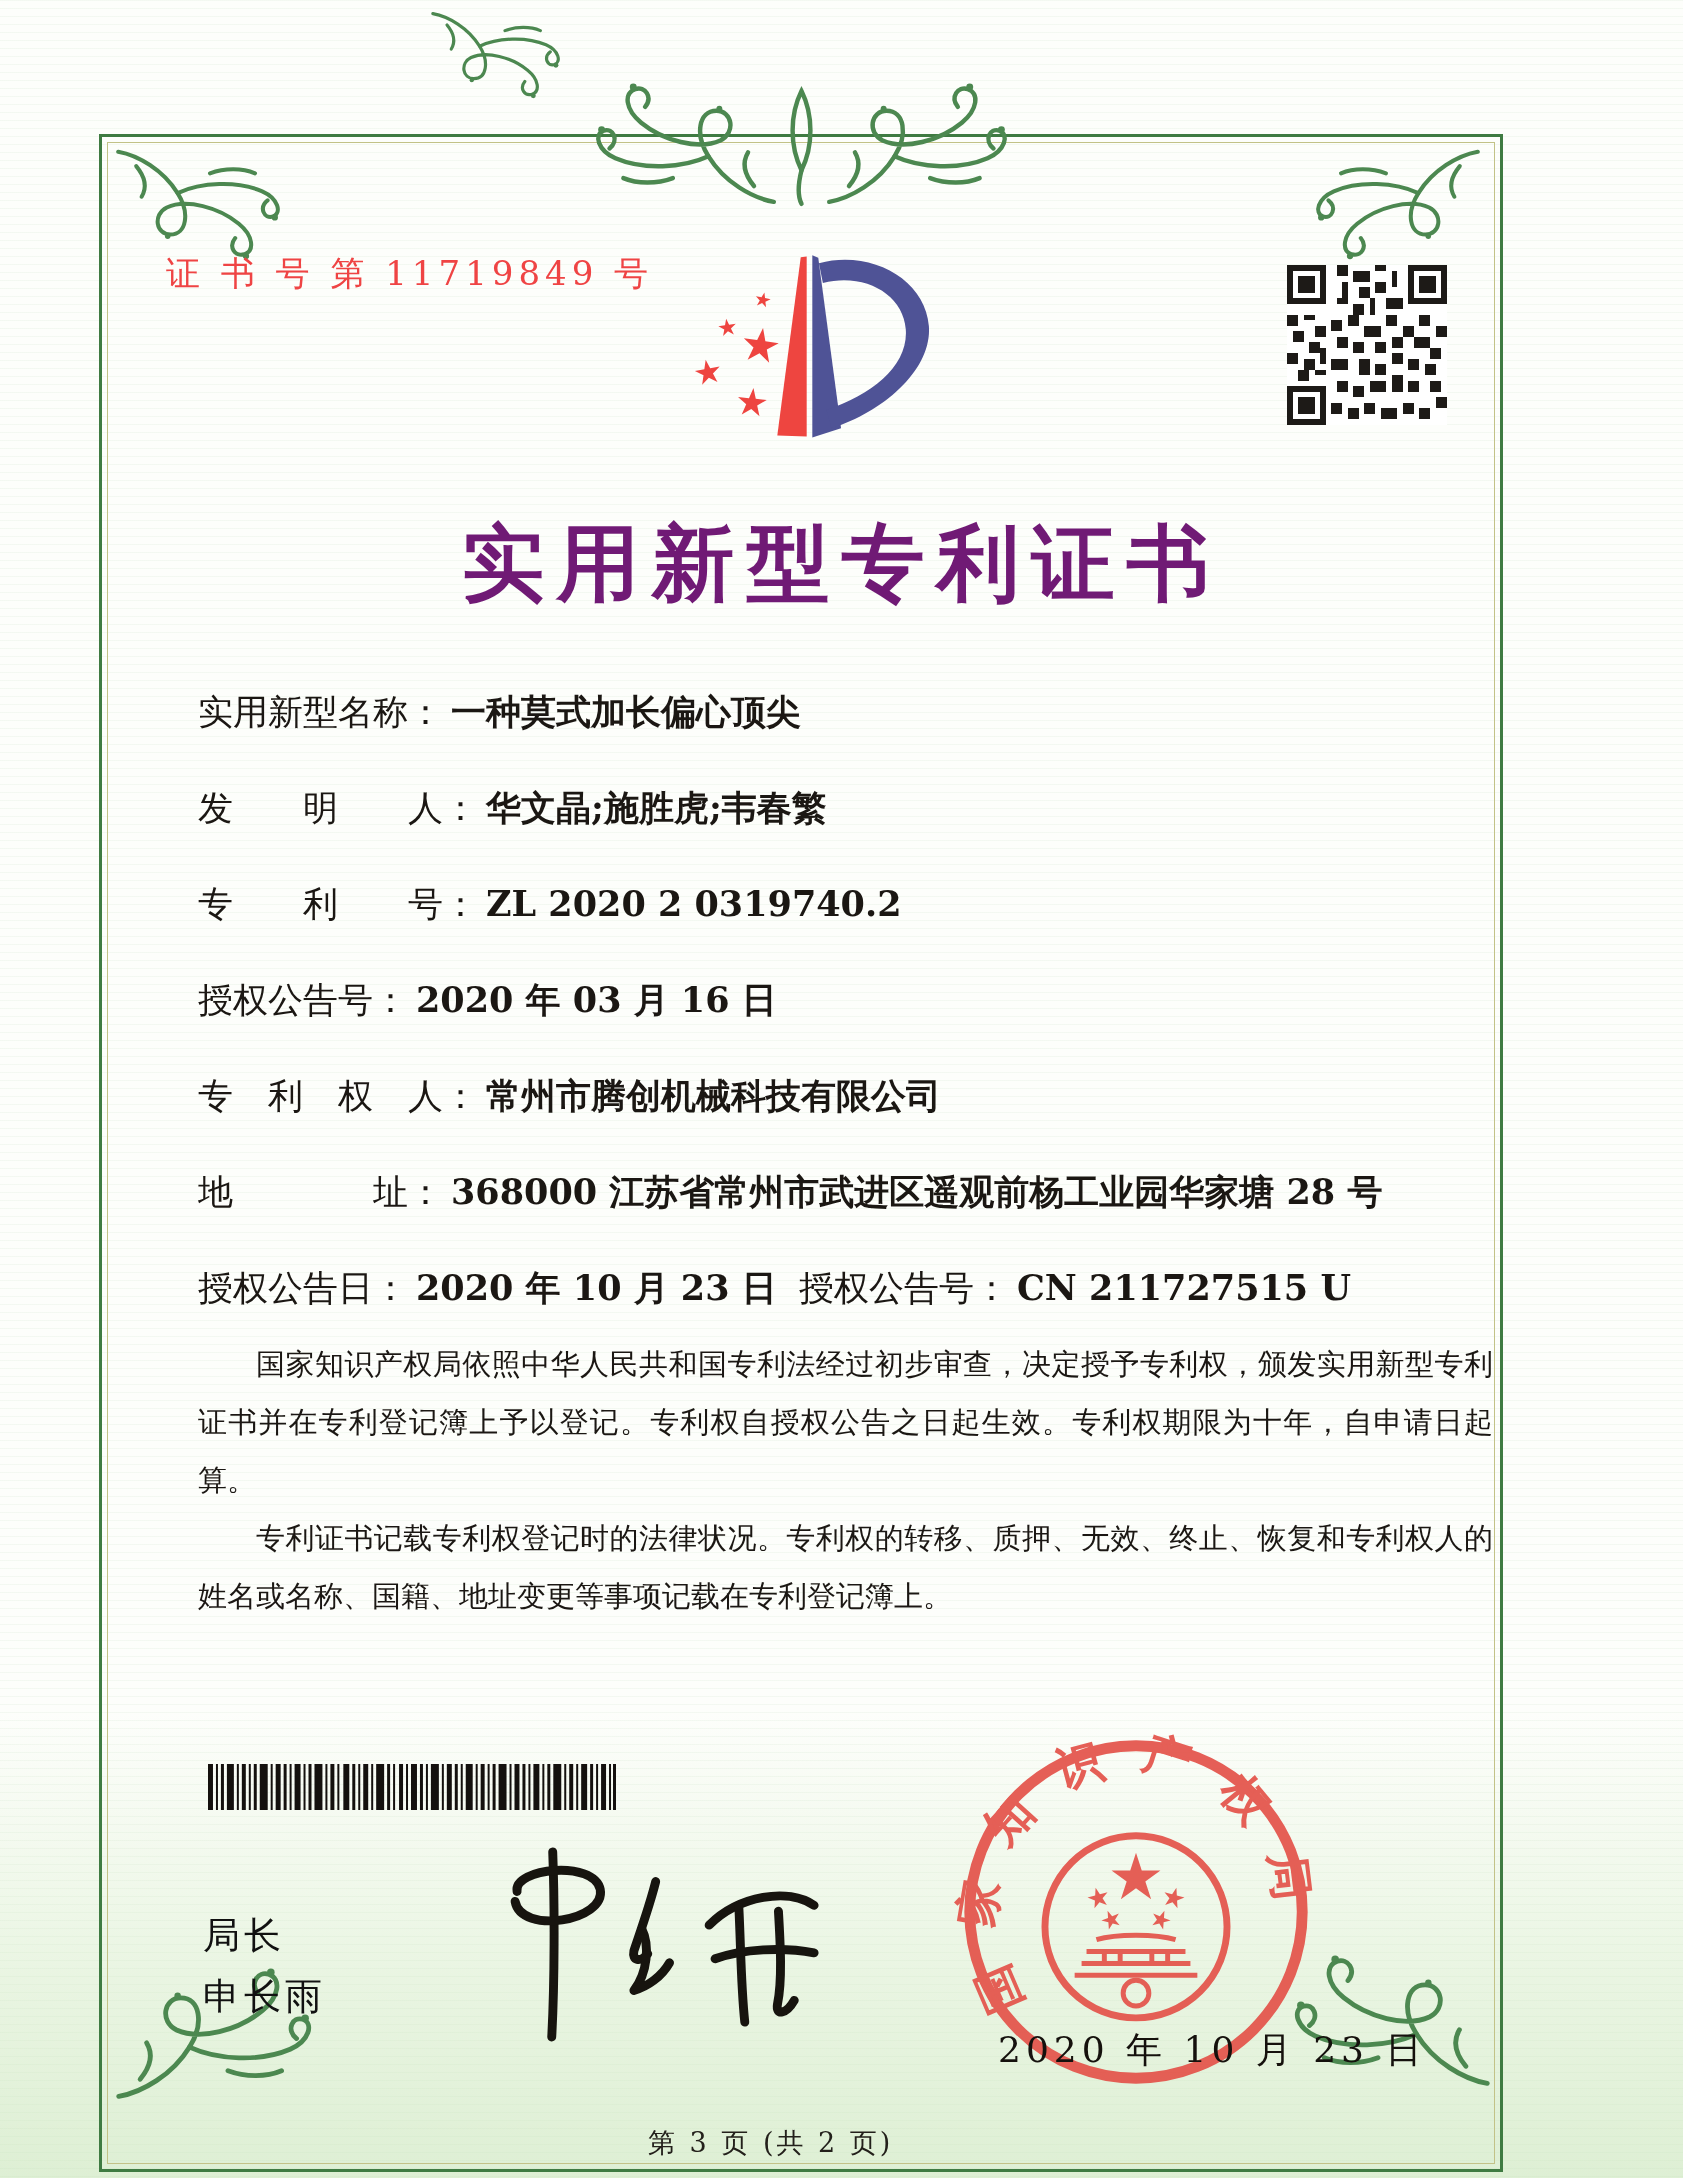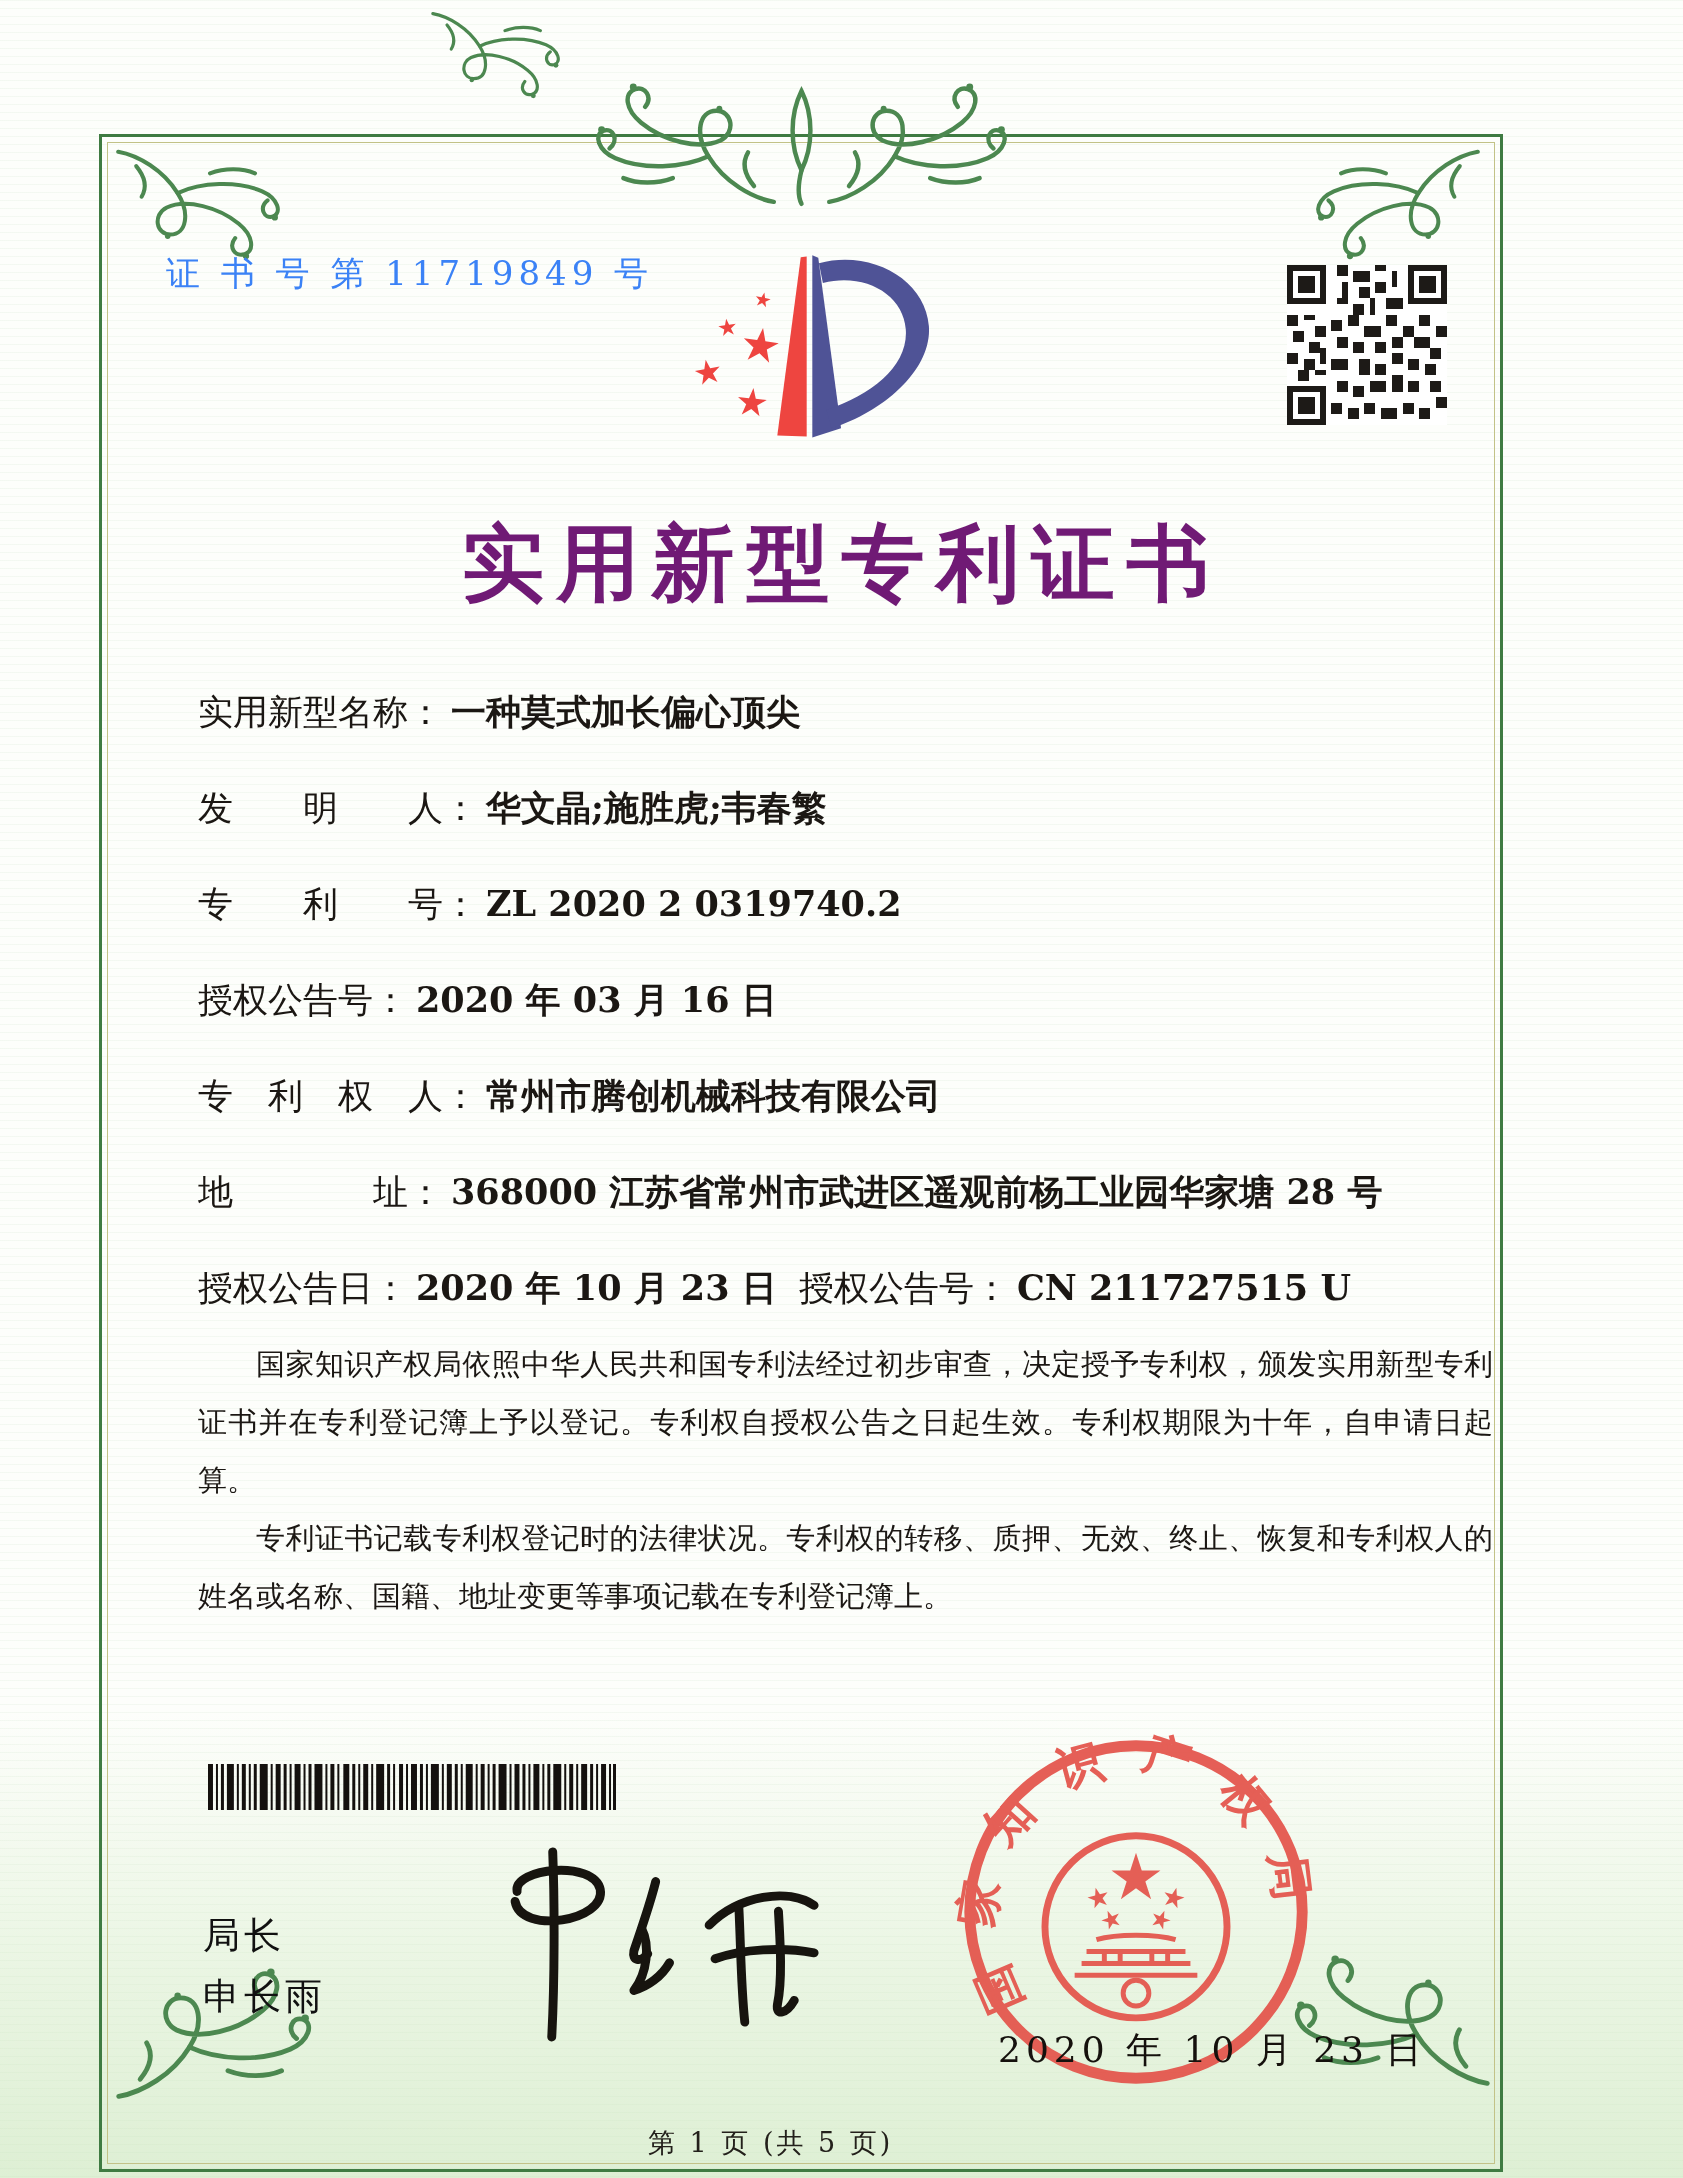--- a/index.html
+++ b/index.html
@@ -10,21 +10,21 @@
   }
   
   .texture{position:absolute; inset:0; pointer-events:none;
     background:repeating-linear-gradient(180deg, rgba(145,195,145,0.09) 0 1px, transparent 1px 8px);}
   .bottom-tint{position:absolute; left:0; right:0; bottom:0; height:465px; pointer-events:none;
     background:linear-gradient(180deg, rgba(205,232,190,0) 0%, rgba(205,232,190,0.40) 55%, rgba(196,227,180,0.55) 100%);}
   
   .frame{position:absolute; left:99px; top:134px; width:1398px; height:2032px;
     border:3px solid #3f7b42; outline:1px solid #c2c287; outline-offset:-9px;}
   .orn{position:absolute; pointer-events:none;}
-  .cert-no{position:absolute; left:166px; top:251px; font-size:34px; letter-spacing:5px; color:#3b82f6;}
+  .cert-no{position:absolute; left:166px; top:251px; font-size:34px; letter-spacing:5px; color:#ef4444;}
   .logo{position:absolute; left:634px; top:230px; width:317px; height:238px;}
   .qr{position:absolute; left:1287px; top:265px; width:160px; height:160px;}
   .title{position:absolute; left:0; right:0; top:493px; margin:16px; text-align:center;
     font-size:83px; font-weight:700; letter-spacing:12px; color:#701a75;}
   .field{position:absolute; left:198px; right:178px; font-size:35px; line-height:46px; white-space:nowrap;}
   .fvalue{margin-left:8px;font-weight:bold;}
   .grant-no-pair{position:absolute; left:601px; top:0;}
   .body-text{position:absolute; left:198px; top:1335px; width:1295px;
     font-size:29px; line-height:58px; text-align:justify;}
   .body-text p{margin:0; text-indent:2em;}
@@ -200,16 +200,16 @@
         <path d="M135,242 L245,242"></path>
         <path d="M128,254 L252,254"></path>
         <path d="M158,230 L158,242 M174,230 L174,242 M206,230 L206,242 M222,230 L222,242"></path>
         <circle cx="190" cy="272" r="13"></circle>
       </g>
     </g>
   </svg>
 
   <div class="seal-date">2020 年 10 月 23 日</div>
 
-  <div class="footer">第 1 页 (共 5 页)</div>
+  <div class="footer">第 3 页 (共 2 页)</div>
 
 </div>
 
 
 </body></html>

